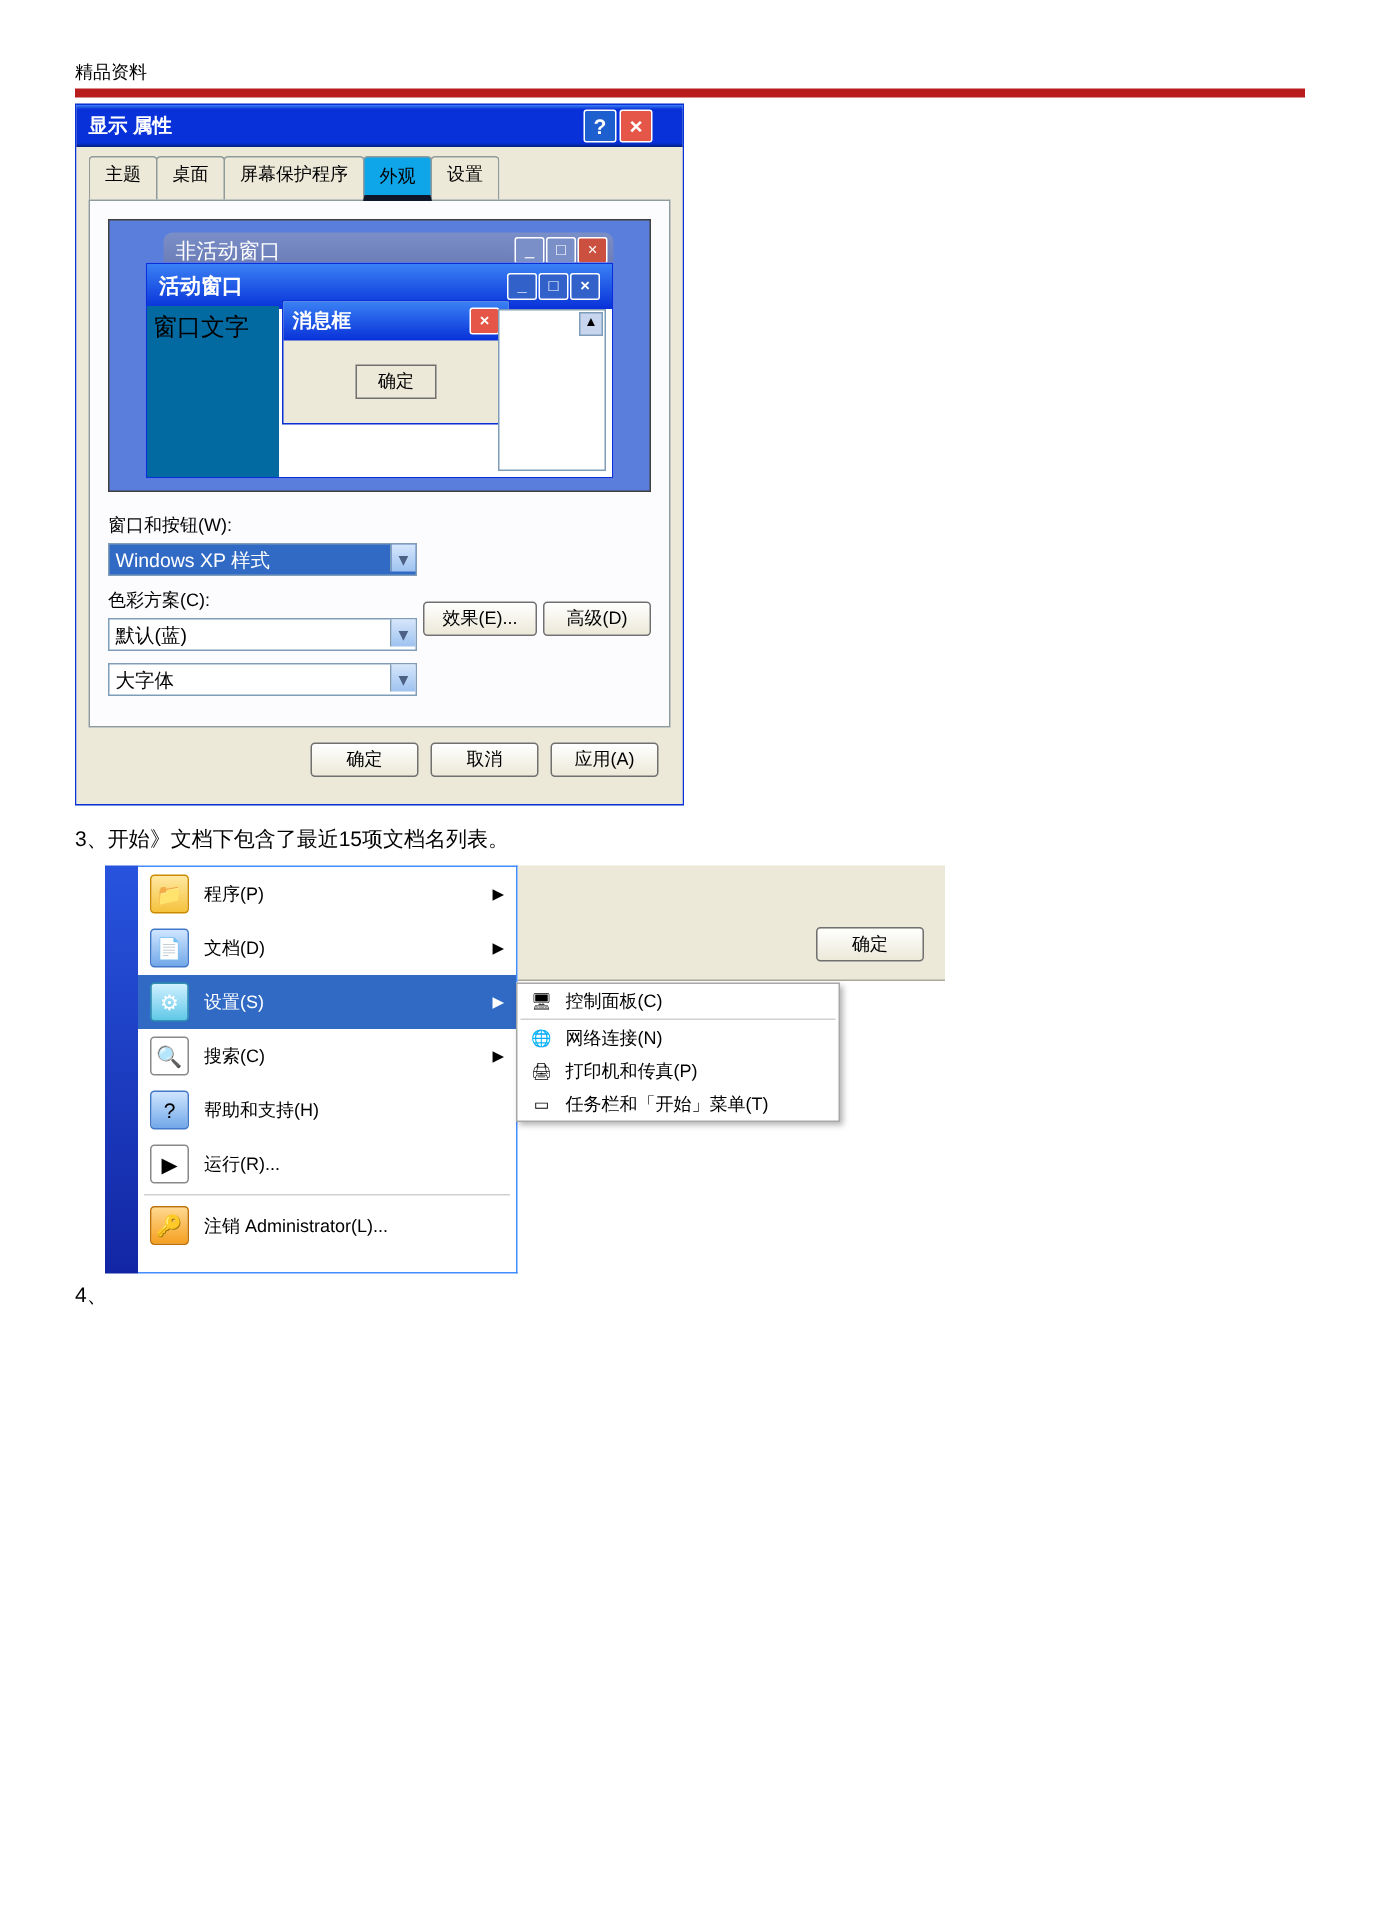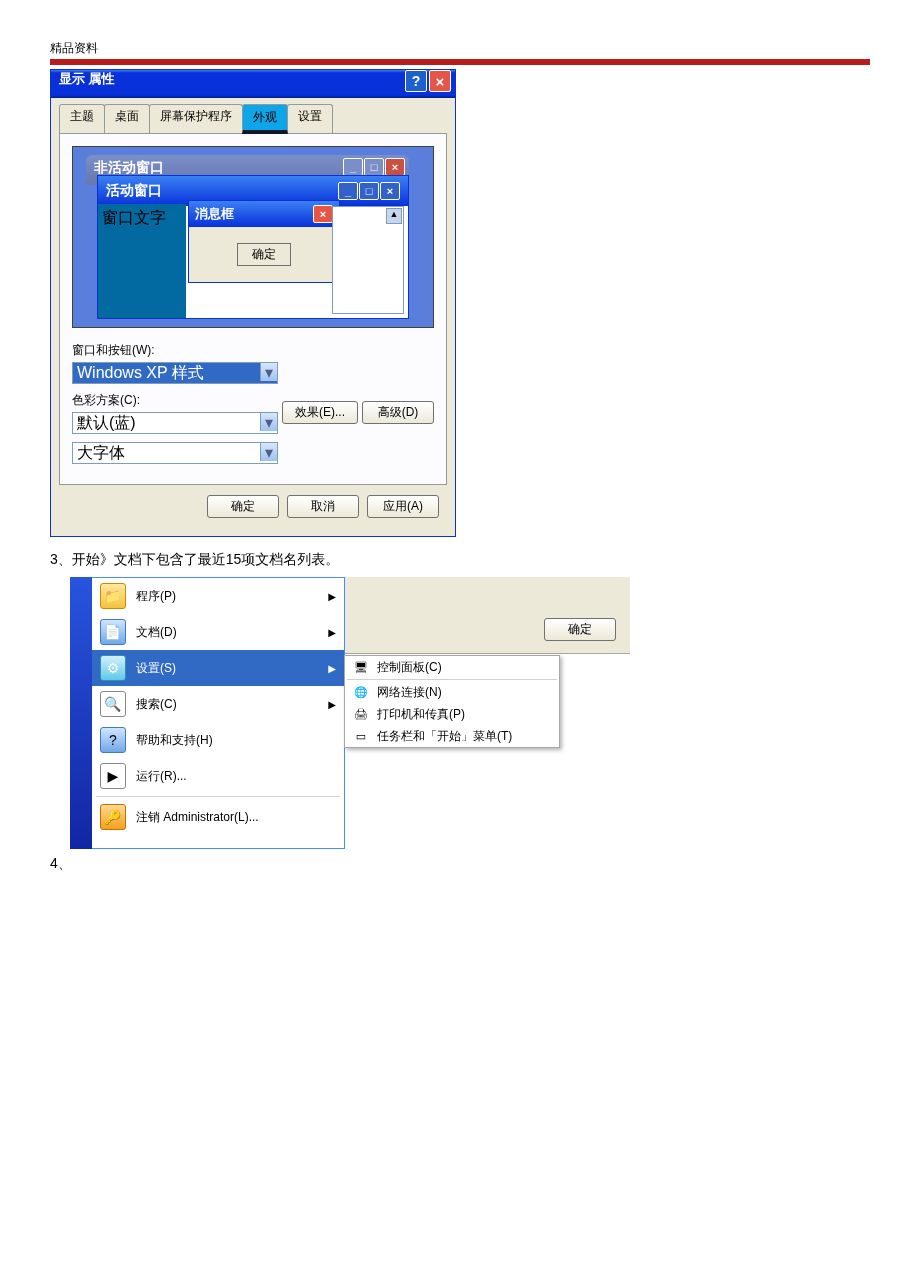--- a/index.html
+++ b/index.html
@@ -1,49 +1,49 @@
 <!DOCTYPE html>
 <html><head>
 <meta charset="utf-8">
 <style>
 body{margin:0;font-family:Tahoma,SimSun,sans-serif;font-size:12px;background:#fff;color:#000}
 .page{width:920px;margin:0 auto;padding:40px 50px}
 .header-text{font-size:12px;border-bottom:6px solid #b91c1c;padding-bottom:2px;margin-bottom:4px;width:820px}
 .dialog{width:404px;background:#ece9d8;border:1px solid #0831d9}
-.titlebar{height:28px;background:linear-gradient(to bottom,#3a81f4 0%,#0831d9 10%,#0831d9 90%,#002080 100%);display:flex;padding:0 4px 0 8px;color:#fff;font-weight:bold;font-size:13px}
+.titlebar{height:28px;background:linear-gradient(to bottom,#3a81f4 0%,#0831d9 10%,#0831d9 90%,#002080 100%);display:flex;align-items:center;padding:0 20px 0 8px;color:#fff;font-weight:bold;font-size:13px}
 .titlebar .spacer{flex:1}
 .help-btn,.close-btn{width:20px;height:20px;border-radius:2px;display:flex;align-items:center;justify-content:center;margin-left:2px;font-family:Arial;font-weight:bold;cursor:pointer}
 .help-btn{background:#1e5fd0;border:1px solid #fff;color:#fff;font-size:14px}
 .close-btn{background:#e55648;border:1px solid #fff;color:#fff;font-size:15px}
 .tab-area{background:#ece9d8;padding:6px 8px 8px}
 .tabs{display:flex;margin-bottom:-1px}
 .tab{padding:3px 10px;background:#ece9d8;border:1px solid #919b9c;border-bottom:none;border-radius:3px 3px 0 0;margin-right:-1px;cursor:pointer;font-size:12px}
 .tab.active{background:#0ea5e9;position:relative;z-index:2;padding-top:4px;padding-bottom:4px;border-bottom:4px solid #0f172a}
 .tab-panel{border:1px solid #919b9c;background:#fcfcfe;padding:12px;position:relative}
 .preview{background:#5a7edc;border:1px solid #404040;height:180px;position:relative;margin-bottom:14px;overflow:hidden}
-.win-inactive{position:absolute;left:13px;top:8px;right:24px;height:22px;background:linear-gradient(to bottom,#7a8ec7 0%,#6777b0 100%);border-radius:6px 6px 0 0;color:#fff;padding:4px 8px;font-size:14px;font-weight:bold}
+.win-inactive{position:absolute;left:36px;top:8px;right:24px;height:22px;background:linear-gradient(to bottom,#7a8ec7 0%,#6777b0 100%);border-radius:6px 6px 0 0;color:#fff;padding:4px 8px;font-size:14px;font-weight:normal}
 .win-inactive .ctrls{position:absolute;right:4px;top:3px;display:flex;gap:1px}
 .mini-btn{width:18px;height:16px;border:1px solid #fff;border-radius:2px;display:flex;align-items:center;justify-content:center;font-size:11px;color:#fff;background:#7a8ec7}
 .mini-btn.red{background:#cc5040}
 .win-active{position:absolute;left:24px;top:28px;right:24px;bottom:8px;background:#fff;border:1px solid #0831d9}
 .win-active-title{height:22px;background:linear-gradient(to bottom,#3a81f4,#0831d9);color:#fff;font-weight:bold;padding:4px 8px;font-size:14px;display:flex;align-items:center}
 .win-active-title .ctrls{margin-left:auto;display:flex;gap:1px}
 .win-active-title .mini-btn{background:#3161c9}
 .win-active-body{display:flex;position:absolute;top:28px;left:0;right:0;bottom:0}
 .left-pane{width:80px;padding:4px;font-size:16px;background:#0369a1}
 .msgbox{position:absolute;left:90px;top:-4px;width:150px;background:#ece9d8;border:1px solid #0831d9}
 .msgbox-title{height:20px;background:linear-gradient(to bottom,#3a81f4,#0831d9);color:#fff;padding:3px 6px;font-size:13px;font-weight:bold;display:flex;align-items:center}
 .msgbox-title .mini-btn{margin-left:auto;background:#e55648}
 .msgbox-body{padding:16px;text-align:center}
 .msgbox-body button{padding:2px 14px;border:1px solid #707070;background:#ece9d8;font-size:12px}
 .right-pane{position:absolute;right:4px;top:2px;bottom:4px;width:70px;background:#fff;border:1px solid #7f9db9}
 .right-pane .scroll-up{position:absolute;right:1px;top:1px;width:14px;height:14px;background:#c8d5ef;border:1px solid #7f9db9;font-size:9px;text-align:center}
 .form-row{margin-bottom:8px}
 .form-label{font-size:12px;margin-bottom:3px;display:block}
-.combo{width:200px;height:20px;border:1px solid #7f9db9;display:flex;align-items:center;padding-left:4px;position:relative;font-size:16px;background:#fff}
+.combo{width:200px;height:20px;border:1px solid #7f9db9;display:flex;align-items:flex-end;padding-left:4px;position:relative;font-size:13px;background:#fff}
 .combo.selected{background:#316ac5;color:#fff}
 .combo .arrow{position:absolute;right:0;top:0;width:16px;height:18px;background:linear-gradient(to bottom,#d6e6fb,#9ec2f0);border-left:1px solid #7f9db9;display:flex;align-items:center;justify-content:center;color:#4d6185}
 .side-btns{position:absolute;right:12px;bottom:60px;display:flex;flex-direction:row;gap:4px}
 .xp-btn{padding:2px 12px;border:1px solid #707070;border-radius:3px;background:linear-gradient(to bottom,#fff,#ece9d8);font-size:12px;min-width:72px;cursor:pointer}
 .footer-btns{display:flex;justify-content:flex-end;gap:8px;padding:10px 8px}
 .section-text{margin:14px 0 8px;font-size:14px}
 .menu-shot{position:relative;width:560px;height:272px;margin-left:20px;background:#fff}
 .sidebar-strip{position:absolute;left:0;top:0;width:22px;bottom:0;background:linear-gradient(to bottom,#2754de,#1226a4);color:#fff;writing-mode:vertical-rl;text-align:center;font-size:10px;padding-top:8px}
 .start-menu{position:absolute;left:22px;top:0;width:252px;bottom:0;background:#fff;border:1px solid #428eff;border-left:none}
 .menu-item{height:36px;display:flex;align-items:center;padding:0 8px;gap:10px;font-size:12px;cursor:pointer;position:relative}

